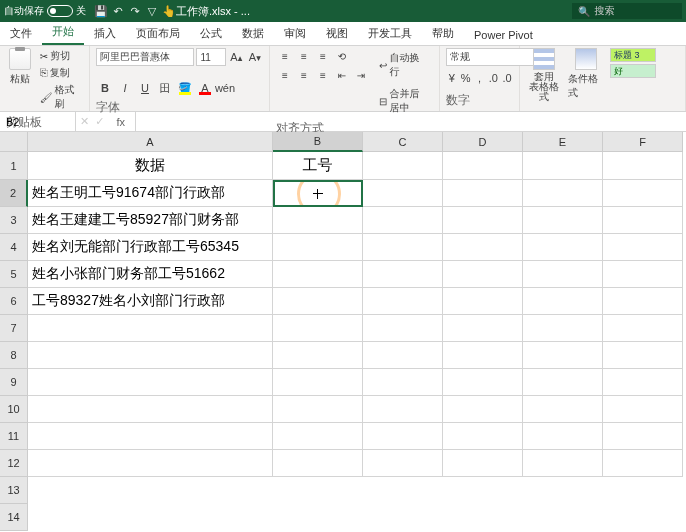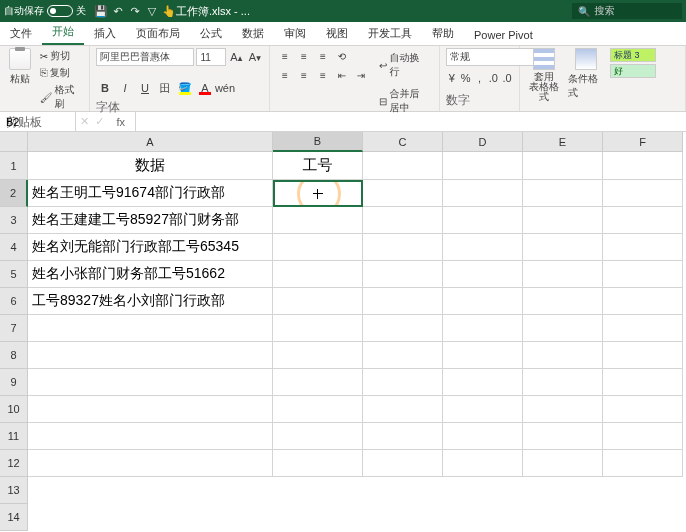--- a/index.html
+++ b/index.html
@@ -185,20 +185,21 @@
         <div class="wrap-btn">
             <span>↩</span>
             <span>自动换行</span>
           </div>
         <div class="wrap-btn">
             <span>⊟</span>
             <span>合并后居中</span>
           </div>
       </div>
     </div>
+    <div class="rgroup-label">对齐方式</div>
   </div>
   <div class="rgroup" style="width:80px">
     <div class="numbox">
       <div class="combo" style="width:90px">
           <span>常规</span>
         </div>
       <div class="fontrow">
         <div class="fbtn">¥</div>
         <div class="fbtn">%</div>
         <div class="fbtn">,</div>

